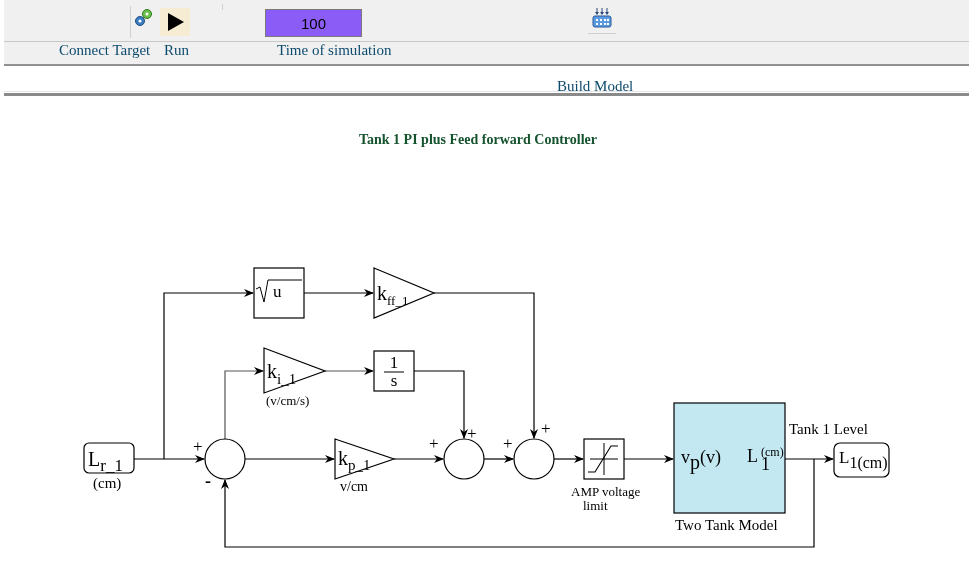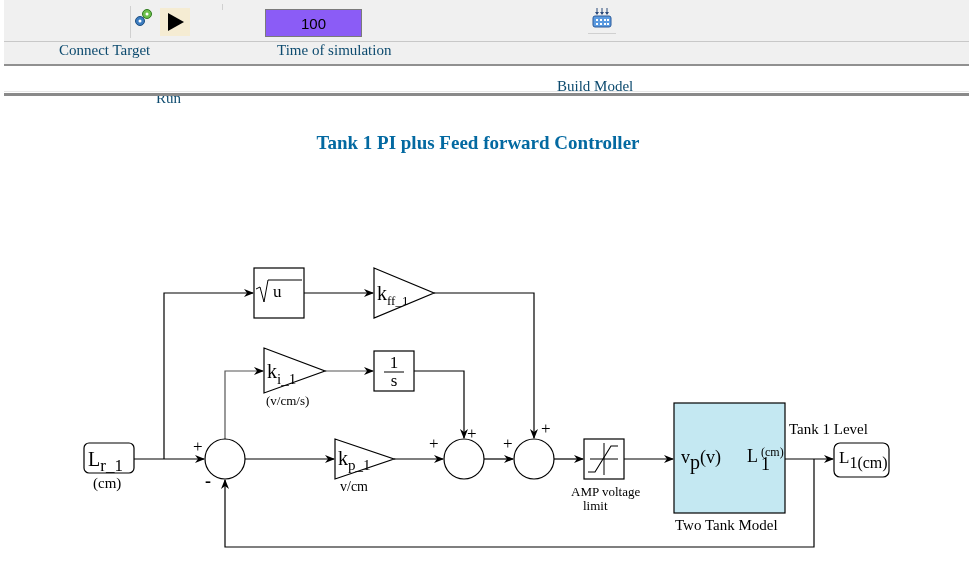--- a/index.html
+++ b/index.html
@@ -10,21 +10,21 @@
     .vsep { position: absolute; width: 1px; background: #d0d0d0; }
     .label { position: absolute; top: 42px; font-size: 15px; color: #0c4a6e; white-space: nowrap; }
     .connect-icon { position: absolute; left: 134px; top: 8px; width: 20px; height: 20px; }
     .run-btn { position: absolute; left: 160px; top: 8px; width: 30px; height: 28px; background: #f5ecd3; display: flex; align-items: center; justify-content: center; cursor: pointer; }
     .run-btn svg { display: block; }
     .time-input { position: absolute; left: 265px; top: 9px; width: 97px; height: 28px; box-sizing: border-box; border: 1px solid #7a7a7a; background: #8b5cf6; font-family: "Liberation Sans", sans-serif; font-size: 15px; text-align: center; padding: 0; }
     .build-icon { position: absolute; left: 590px; top: 6px; width: 24px; height: 24px; }
     .build-underline { position: absolute; left: 588px; top: 33px; width: 28px; height: 1px; background: #d0d0d0; }
     .divider2 { position: absolute; left: 4px; top: 93px; width: 965px; height: 3px; background: #8a8a8a; }
     .divider2-light { position: absolute; left: 4px; top: 91px; width: 965px; height: 1px; background: #e6e6e6; }
-    .title { position: absolute; left: 0; top: 132px; width: 956px; text-align: center; font-weight: bold; font-size: 19px; color: #0369a1; }
+    .title { position: absolute; left: 0; top: 132px; width: 956px; text-align: center; font-weight: bold; font-size: 14px; color: #14532d; }
     svg.diagram { position: absolute; left: 0; top: 0; width: 969px; height: 563px; }
     svg text { font-family: "Liberation Serif", serif; fill: #000; }
   </style>
 </head>
 <body>
 
 <div class="toolbar">
   <div class="vsep" style="left:126px; top:6px; height:32px;"></div>
   <div class="vsep" style="left:218px; top:4px; height:6px;"></div>
   <div class="toolbar-sep-h"></div>
@@ -59,21 +59,21 @@
     <rect x="14" y="13" width="2" height="2" fill="#fff"></rect>
     <rect x="17" y="13" width="2" height="2" fill="#fff"></rect>
   <rect x="6" y="17" width="2" height="2" fill="#fff"></rect>
     <rect x="10" y="17" width="2" height="2" fill="#fff"></rect>
     <rect x="14" y="17" width="2" height="2" fill="#fff"></rect>
     <rect x="17" y="17" width="2" height="2" fill="#fff"></rect>
 </svg>
 <div class="build-underline"></div>
 
 <span class="label" style="left:59px;">Connect Target</span>
-<span class="label" style="left:156px;margin-top:48px;">Run</span>
+<span class="label" style="left:164px;">Run</span>
 <span class="label" style="left:241px;margin-left:36px;">Time of simulation</span>
 <span class="label" style="left:557px;margin-top:36px;">Build Model</span>
 
 <div class="toolbar-bottom-line"></div>
 <div class="divider2-light"></div>
 <div class="divider2"></div>
 
 <div class="title">Tank 1 PI plus Feed forward Controller</div>
 
 <svg class="diagram" viewBox="0 0 969 563">

